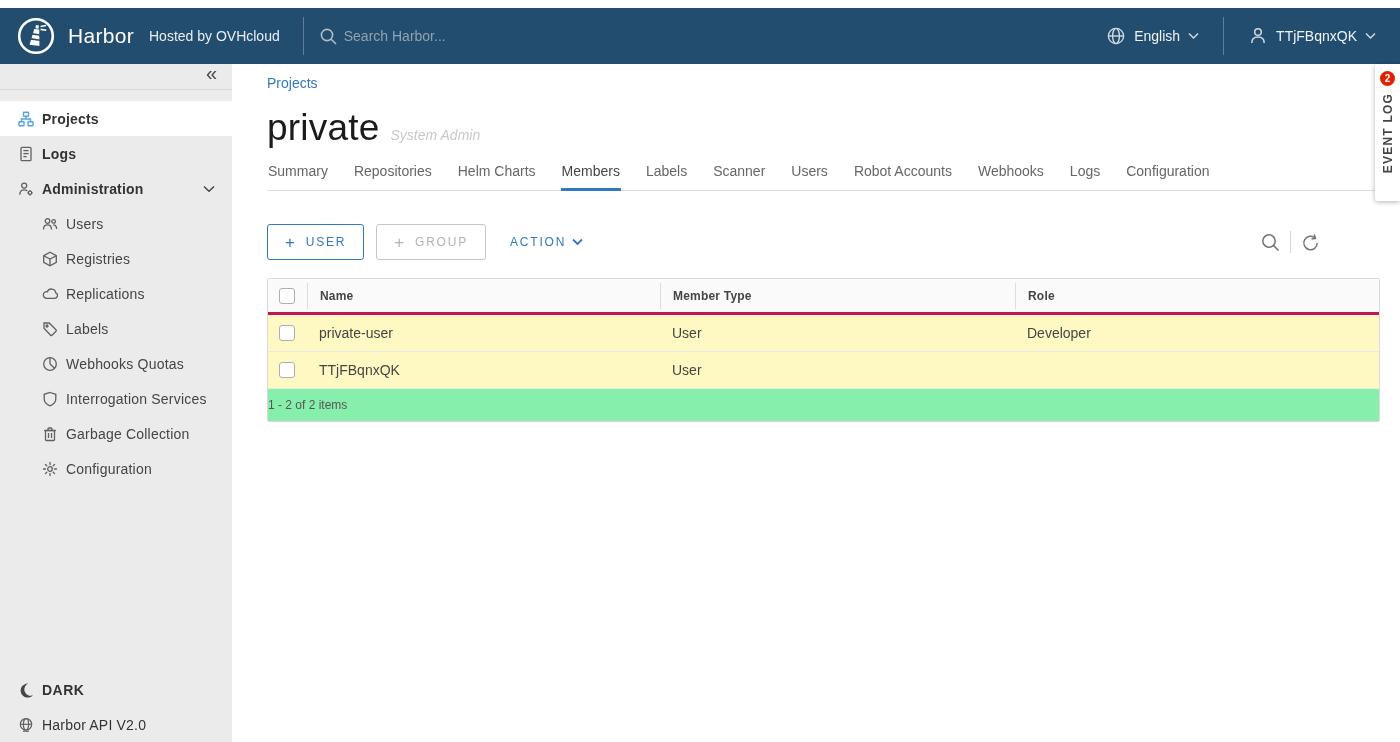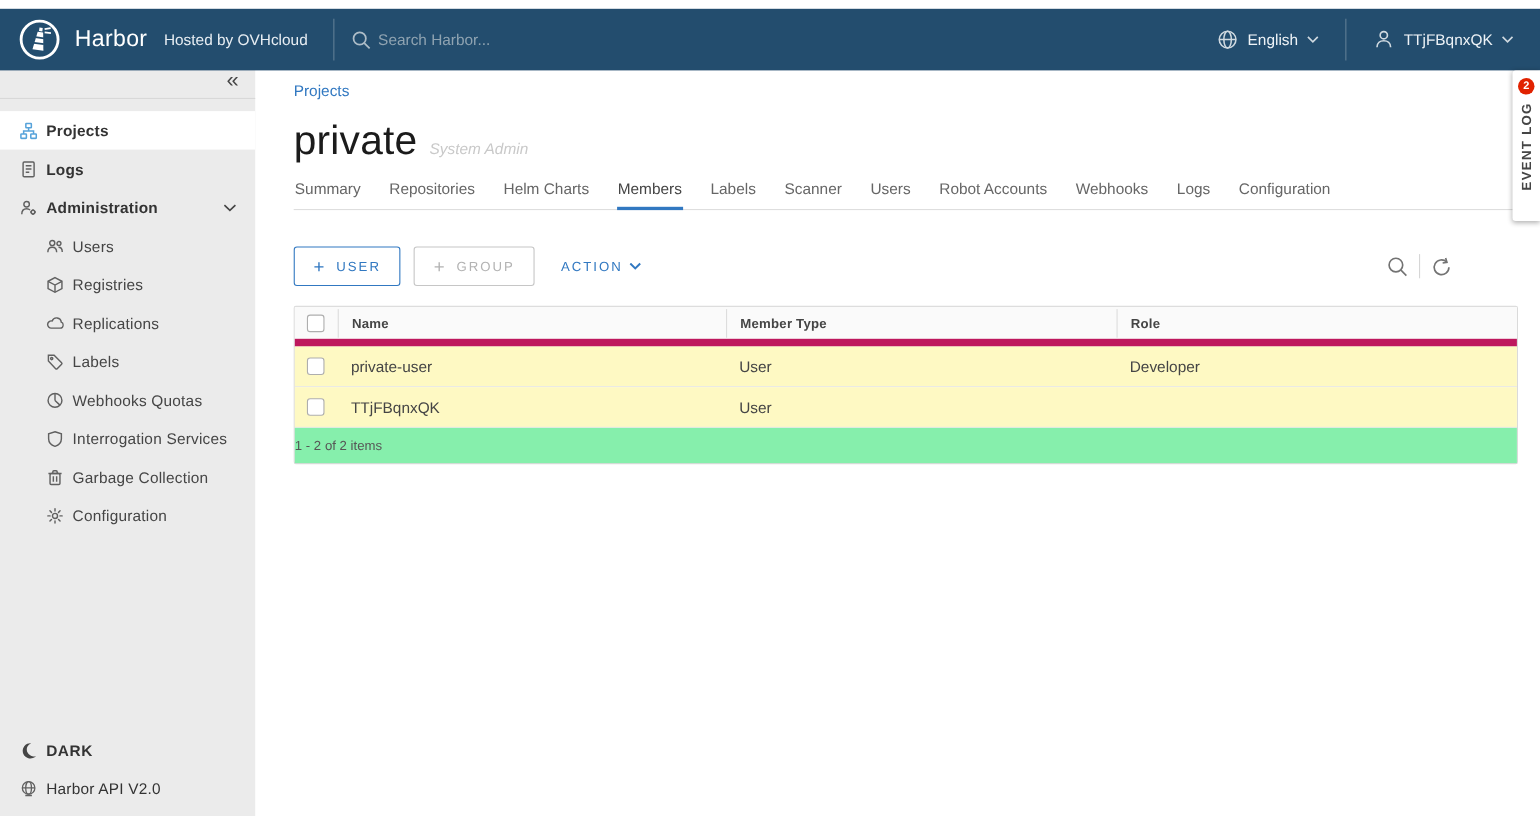--- a/index.html
+++ b/index.html
@@ -39,21 +39,21 @@
   .nav-item {
     height: 35px; display: flex; align-items: center; padding-left: 18px;
     font-size: 14px; color: #333; cursor: pointer;
   }
   .nav-item .nav-icon { width: 16px; height: 16px; margin-right: 8px; flex: 0 0 16px; }
   .nav-item .nav-label { font-weight: 600; letter-spacing: .2px; }
   .nav-item.active { background: #fff; }
   .nav-item .caret { margin-left: auto; margin-right: 17px; }
   .nav-sub .nav-item { padding-left: 42px; }
   .nav-sub .nav-label { font-weight: 400; color: #454545; }
-  .side-footer { margin-top: auto; padding-bottom: 8px; }
+  .side-footer { margin-top: auto; }
   .side-footer .nav-item { height: 35px; }
   .side-footer .dark-label { font-weight: 700; letter-spacing: .5px; }
   .side-footer .api-label { font-weight: 400; color: #333; letter-spacing: .2px; }
   icon, .icon { display: inline-flex; }
   .nav-icon svg, .mini-icon svg { display: block; }
 
   
   .main {
     position: absolute; top: 56px; left: 232px; width: 1168px; height: 686px;
     background: #fff; padding: 18px 20px 0 35px;
@@ -83,21 +83,21 @@
     margin-left: 24px; color: #3178c1; font-size: 12px; font-weight: 500;
     letter-spacing: 1.8px; display: flex; align-items: center; gap: 6px; cursor: pointer;
   }
   .toolbar-icons { margin-left: auto; margin-right: 50px; display: flex; align-items: center; }
   .tool-icon { cursor: pointer; display: flex; align-items: center; padding: 0 9px; }
   .tool-sep { width: 1px; height: 22px; background: #d6d6d6; }
 
   
   .datagrid { margin-top: 18px; border: 1px solid #dadada; border-radius: 2px; width: 1113px; }
   .dg-row { display: grid; grid-template-columns: 39px 353px 355px 1fr; align-items: center; }
-  .dg-header { height: 36px; background: #fafafa; border-bottom: 7px solid #be185d; }
+  .dg-header { height: 36px; background: #fafafa; border-bottom: 3px solid #be185d; }
   .dg-header .dg-cell { font-size: 12px; font-weight: 700; color: #454545; letter-spacing: .2px; }
   .dg-cell { padding-left: 12px; height: 100%; display: flex; align-items: center; }
   .dg-header .dg-cell + .dg-cell { border-left: 1px solid #ddd; height: 26px; margin-top: 0; align-self: center; }
   .dg-body-row { height: 37px; border-bottom: 1px solid #e8e8e8; font-size: 14px; color: #454545; background: #fef9c3; }
   .dg-body-row:last-of-type { border-bottom: 1px solid #e8e8e8; }
   .checkbox {
     width: 16px; height: 16px; border: 1px solid #aeaeae; border-radius: 3px;
     background: #fff; margin-left: 11px; cursor: pointer; display: inline-block;
   }
   .dg-footer {

